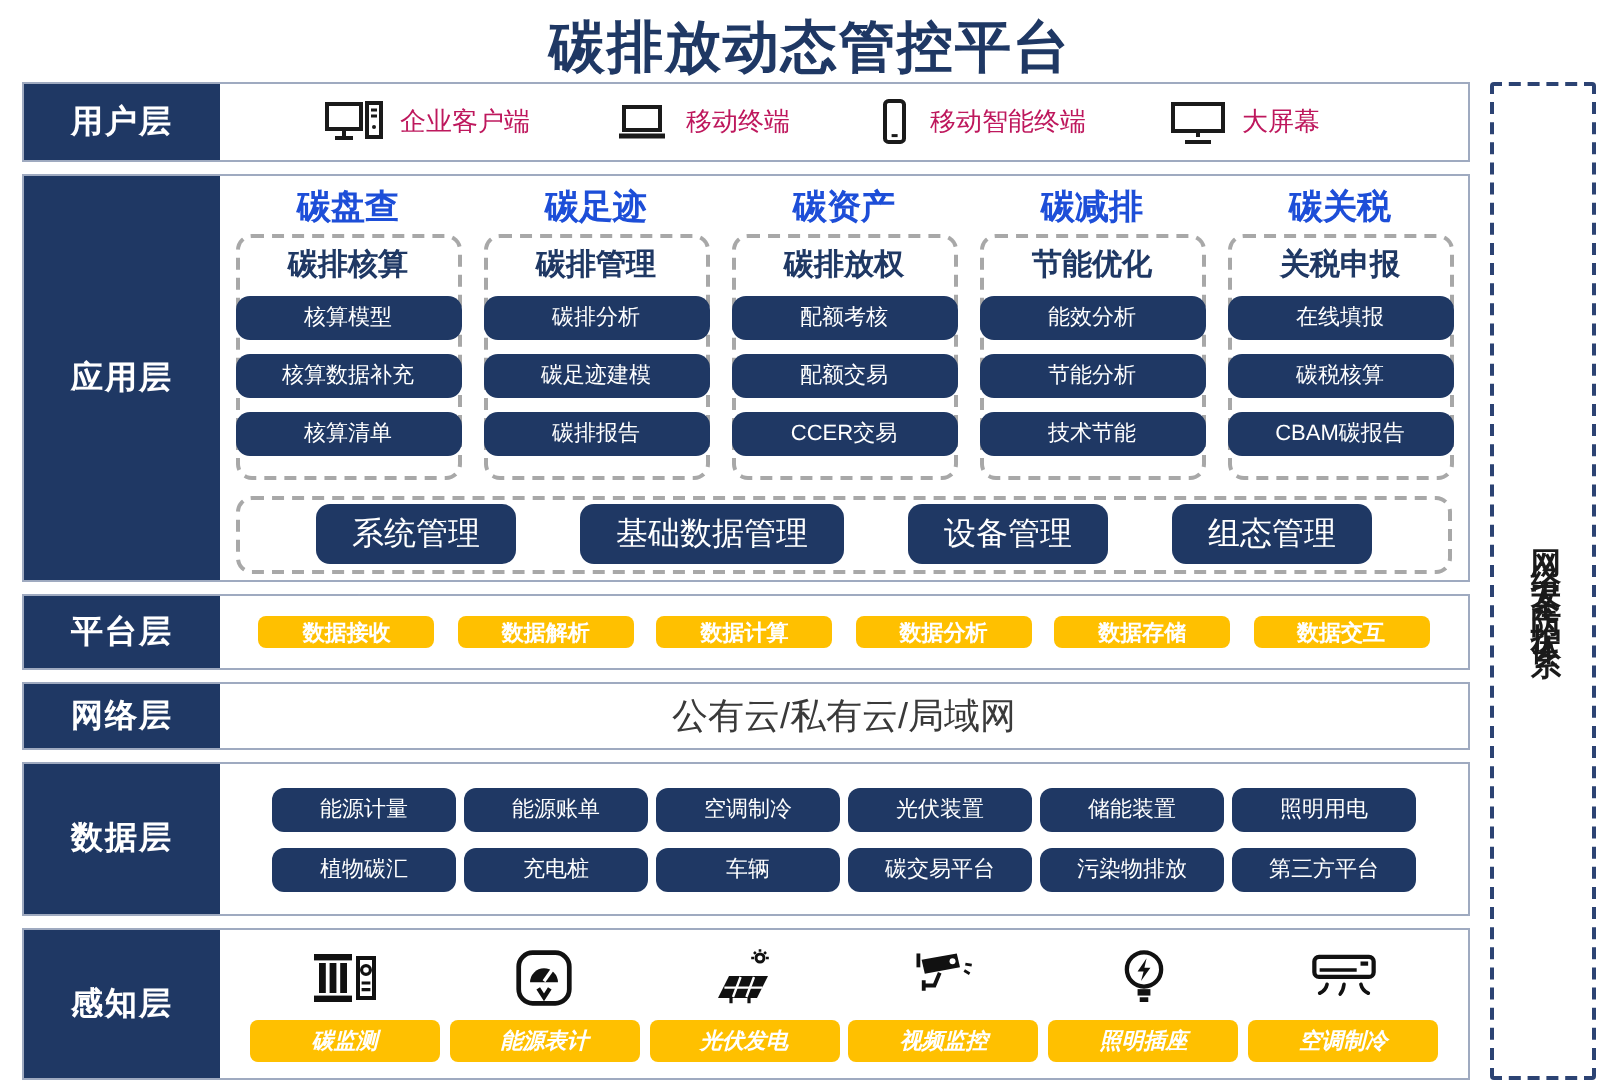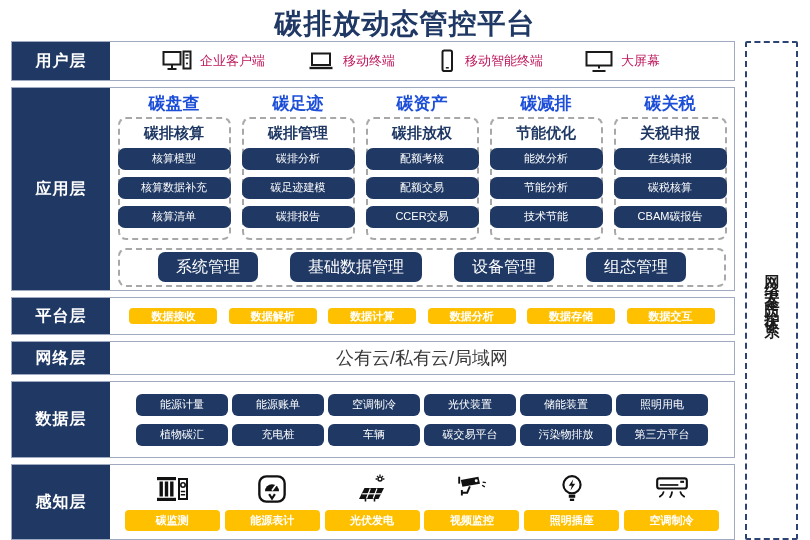--- a/index.html
+++ b/index.html
@@ -52,21 +52,21 @@
     font-size:18px; color:#3a3a3a; }
 
   
   .band.data { height:77px; }
   .data-rows { height:100%; display:flex; flex-direction:column; justify-content:center; gap:8px; padding:0 22px; }
   .data-row { display:flex; justify-content:space-evenly; }
   .data-btn { width:92px; height:22px; font-size:11px; border-radius:6px; }
 
   
   .band.perception { height:76px; }
-  .perc-items { height:100%; display:flex; justify-content:space-evenly; padding:6px 10px 8px; }
+  .perc-items { height:100%; display:flex; justify-content:space-evenly; padding:6px 10px 8px;font-style:italic; }
   .perc-item { display:flex; flex-direction:column; align-items:center; justify-content:space-between; }
   .picon { height:36px; display:flex; align-items:center; justify-content:center; }
   .perc-btn { width:95px; height:21px; font-size:11px; }
 
   
   .sidebar { width:53px; border:2px dashed #2c4373; border-radius:2px;
     display:flex; align-items:center; justify-content:center; background:#fff; }
   .sidebar-text { writing-mode:vertical-rl; text-orientation:upright;
     font-size:15px; font-weight:bold; color:#1a1a1a; letter-spacing:7px; }
 </style>

